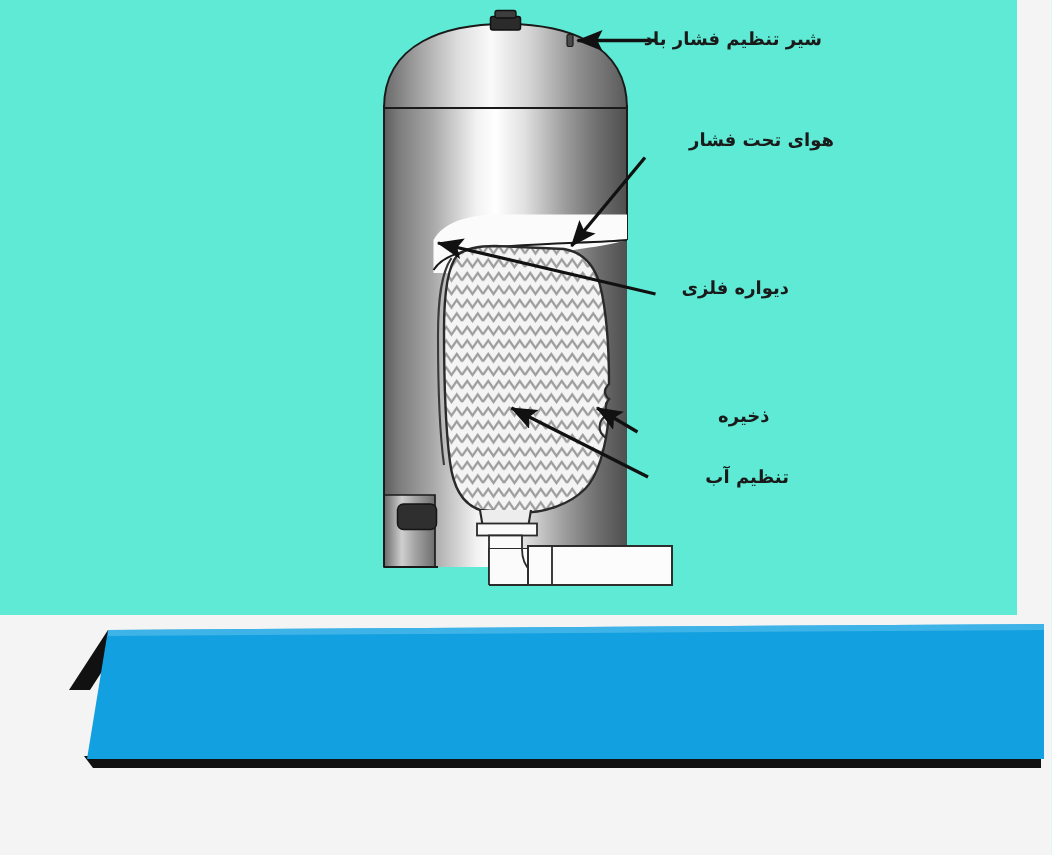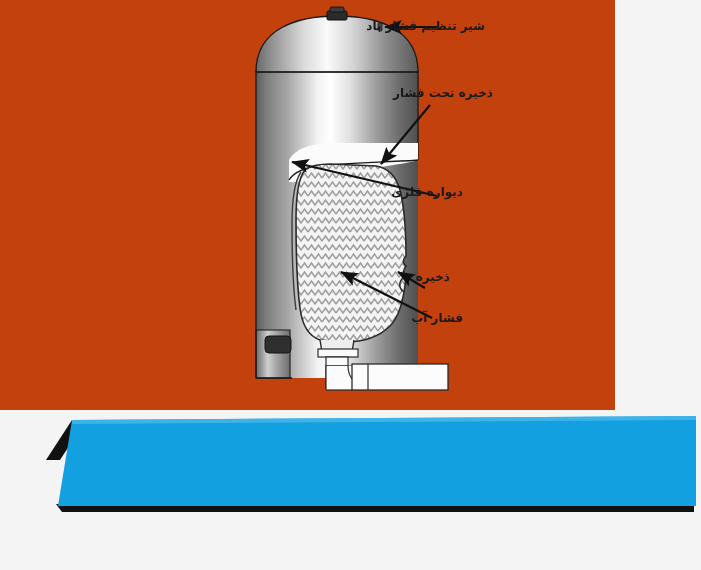--- a/index.html
+++ b/index.html
@@ -14,23 +14,23 @@
     background: #f4f4f4;
     overflow: hidden;
     font-family: "DejaVu Sans", "Liberation Sans", sans-serif;
   }
 
   
   #diagram {
     position: absolute;
     left: 0;
     top: 0;
-    width: 615px;
+    width: 678px;
     height: 410px;
-    background: #c2410c;
+    background: #5eead4;
   }
   #diagram svg { display: block; }
 
   
   .label {
     position: absolute;
     direction: rtl;
     unicode-bidi: bidi-override;
     text-align: right;
     white-space: nowrap;
@@ -199,27 +199,27 @@
         <line x1="437" y1="196" x2="292" y2="162" marker-end="url(#arrowHead)"></line>
 
         <line x1="425" y1="288" x2="398" y2="272" marker-end="url(#arrowHead)"></line>
 
         <line x1="432" y1="318" x2="341" y2="272" marker-end="url(#arrowHead)"></line>
       </g>
     </svg>
 
     <div class="label" id="lbl-air-valve">شیر تنظیم فشار باد</div>
 
-    <div class="label" id="lbl-pressurized-air">ذخیره تحت فشار</div>
+    <div class="label" id="lbl-pressurized-air">هوای تحت فشار</div>
 
     <div class="label" id="lbl-metal-wall">دیواره فلزی</div>
 
     <div class="label" id="lbl-tube">ذخیره</div>
 
-    <div class="label" id="lbl-water-storage">فشار آب</div>
+    <div class="label" id="lbl-water-storage">تنظیم آب</div>
   </div>
 
   <div id="banner-wrap">
     <svg width="701" height="110" viewBox="0 0 701 110">
 
       <path d="M46,56 L72,16 L86,16 L60,56 Z" fill="#111111"></path>
       <path d="M56,100 L694,100 L694,108 L62,108 Z" fill="#111111"></path>
 
       <path d="M72,16 L696,12 L696,102 L58,102 Z" fill="#12a0e0"></path>
 

